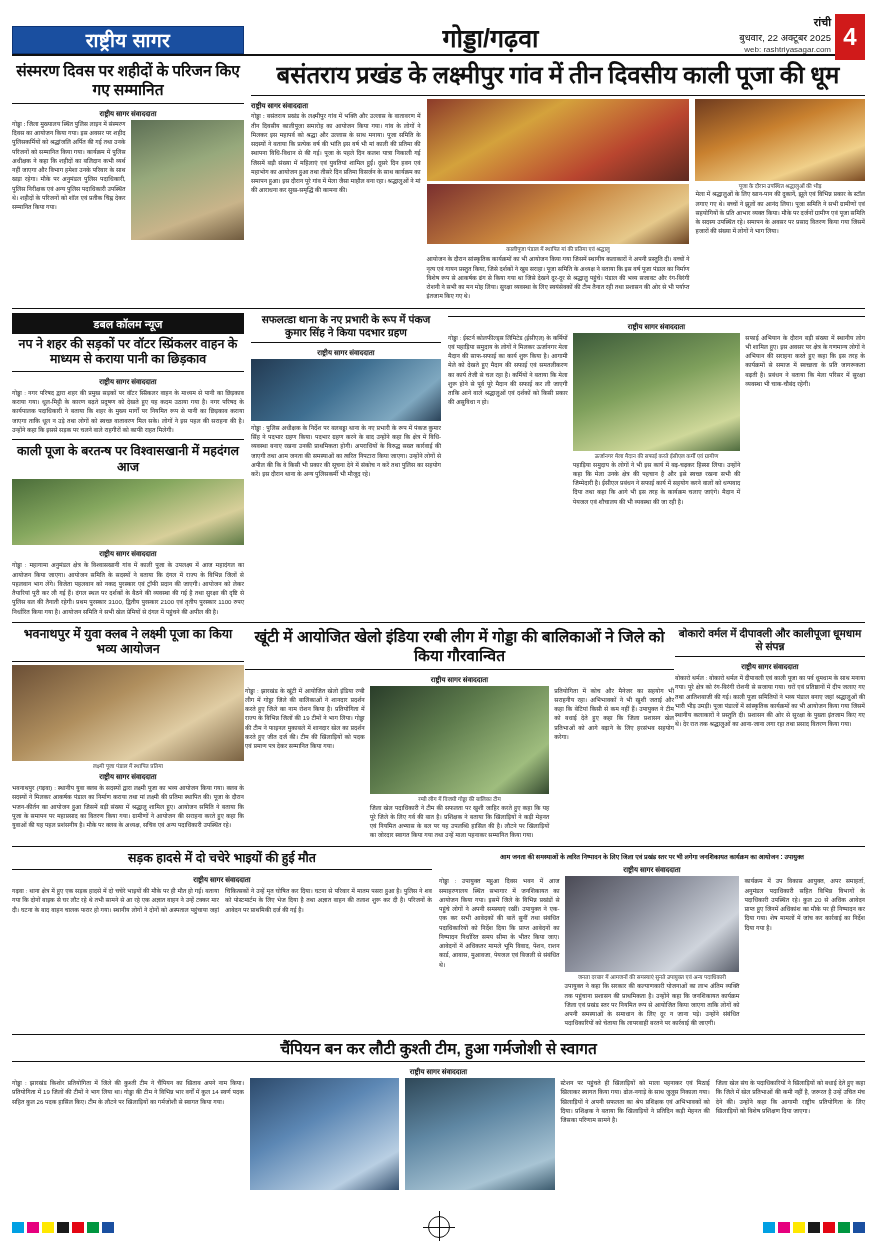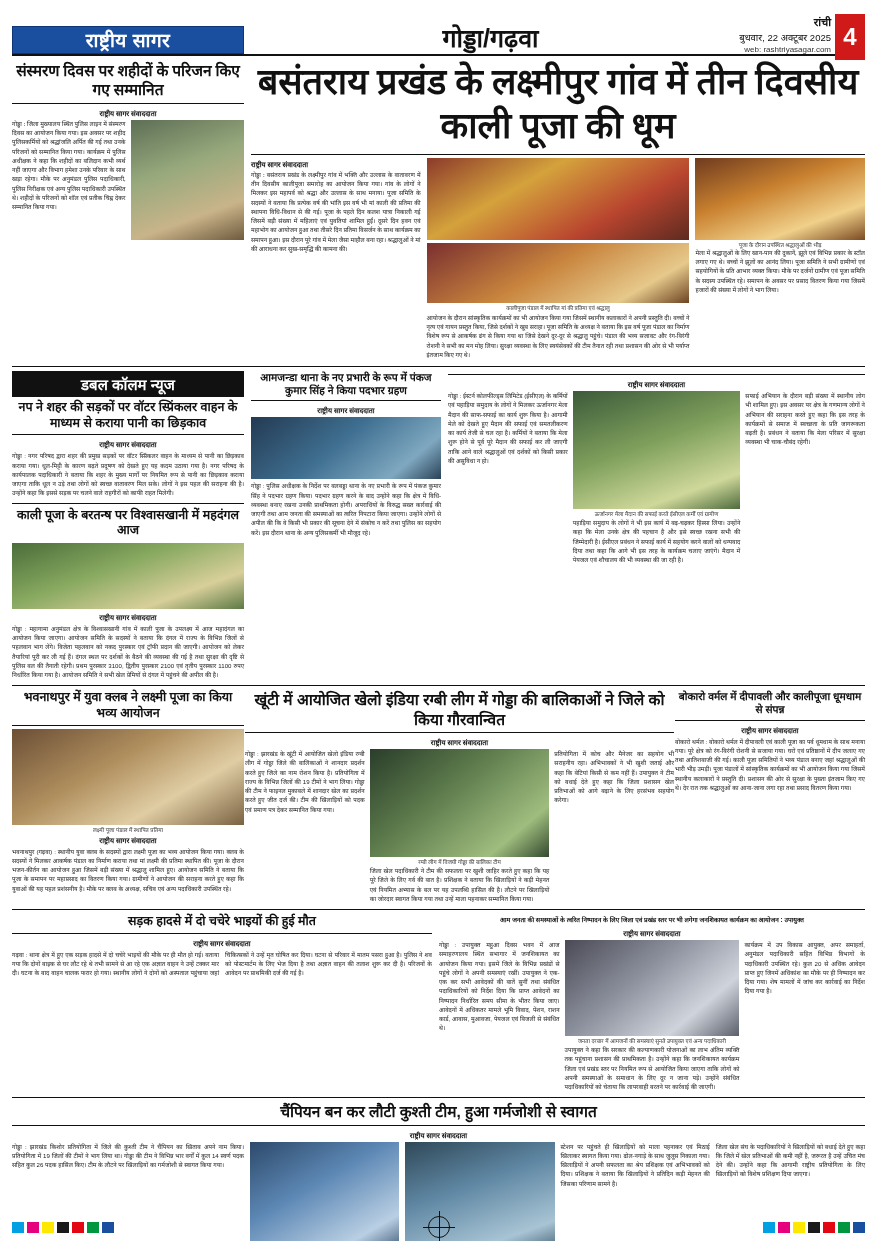--- a/index.html
+++ b/index.html
@@ -48,28 +48,28 @@
   .photo.p4 { background:linear-gradient(160deg,#4b6d3a,#86a85f 40%,#d8cf9a 75%,#5d7a45); }
   .photo.p5 { background:linear-gradient(150deg,#6b4f36,#b08f5e 40%,#e0cda4 70%,#7a6242); }
   .photo.p6 { background:linear-gradient(160deg,#2f4858,#5f87a3 40%,#a8c4d4 80%,#3b5a6d); }
   .photo.p7 { background:linear-gradient(150deg,#7a2f2f,#c8843d 45%,#e6c98b 80%,#6d4423); }
   .photo.p8 { background:linear-gradient(160deg,#3c5a3a,#7fa05c 45%,#cfd89a 80%,#4e6b3e); }
   .photo.p9 { background:linear-gradient(140deg,#4a4a55,#8b8f9c 40%,#cfd4dc 75%,#5a5f6b); }
   .photo.p10 { background:linear-gradient(150deg,#2d4a6b,#5c87b4 40%,#b9cfe3 80%,#35506e); }
   .photo.p11 { background:linear-gradient(160deg,#6f3b1f,#c9812f 40%,#f0d08a 75%,#7b4a22); }
   .photo.p12 { background:linear-gradient(140deg,#2a3d2a,#5d7b4c 40%,#9fbd7e 80%,#34492f); }
 
-  .headline-xl { font-size:36px; font-weight:bold; line-height:1.22; text-align:center; }
+  .headline-xl { font-size:24px; font-weight:bold; line-height:1.22; text-align:center; }
   .headline-lg { font-size:15.5px; font-weight:bold; line-height:1.25; text-align:center; }
   .headline-md { font-size:12.5px; font-weight:bold; line-height:1.25; text-align:center; }
   .headline-sm { font-size:10.5px; font-weight:bold; line-height:1.25; text-align:center; }
   .subhead { font-size:6.4px; font-weight:bold; text-align:center; line-height:1.4; padding:2px 2px;}
 
   .black-bar {
-    background:#111; color:#fff; font-size:15px; font-weight:bold;
+    background:#111; color:#fff; font-size:11px; font-weight:bold;
     text-align:center; padding:3px 0;
   }
 
   .block { margin-bottom:5px; }
 
   .footer-bar { position:absolute; left:12px; right:12px; bottom:6px; height:16px; display:flex; align-items:center; }
   .swatches { display:flex; gap:3px; }
   .sw { width:12px; height:11px; }
   .reg { width:22px; height:22px; border:1px solid #111; border-radius:50%; position:relative; margin:0 auto; }
   .reg:before, .reg:after { content:""; position:absolute; background:#111; }
@@ -152,21 +152,21 @@
 
       <div class="headline-md">काली पूजा के बरतन्ष पर विश्वासखानी में महदंगल आज</div>
       <div class="photo p4" style="height:66px; margin:4px 0 2px;"></div>
       <div class="byline">राष्ट्रीय सागर संवाददाता</div>
       <div class="body-text">गोड्डा : महागामा अनुमंडल क्षेत्र के विश्वासखानी गांव में काली पूजा के उपलक्ष्य में आज महादंगल का आयोजन किया जाएगा। आयोजन समिति के सदस्यों ने बताया कि दंगल में राज्य के विभिन्न जिलों से पहलवान भाग लेंगे। विजेता पहलवान को नकद पुरस्कार एवं ट्रॉफी प्रदान की जाएगी। आयोजन को लेकर तैयारियां पूरी कर ली गई हैं। दंगल स्थल पर दर्शकों के बैठने की व्यवस्था की गई है तथा सुरक्षा की दृष्टि से पुलिस बल की तैनाती रहेगी। प्रथम पुरस्कार 3100, द्वितीय पुरस्कार 2100 एवं तृतीय पुरस्कार 1100 रुपए निर्धारित किया गया है। आयोजन समिति ने सभी खेल प्रेमियों से दंगल में पहुंचने की अपील की है।</div>
     </div>
 
     <div style="display:grid; grid-template-columns:190px 1fr; gap:7px;">
 
       <div>
-        <div class="headline-sm">आमजन्डा थाना के नए प्रभारी के रूप में पंकज कुमार सिंह ने किया पदभार ग्रहण</div>
+        <div class="headline-sm">सफलत्डा थाना के नए प्रभारी के रूप में पंकज कुमार सिंह ने किया पदभार ग्रहण</div>
         <div class="tiny-rule"></div>
         <div class="byline">राष्ट्रीय सागर संवाददाता</div>
         <div class="photo p3" style="height:62px; margin-bottom:2px;"></div>
         <div class="body-text">गोड्डा : पुलिस अधीक्षक के निर्देश पर बलबड्डा थाना के नए प्रभारी के रूप में पंकज कुमार सिंह ने पदभार ग्रहण किया। पदभार ग्रहण करने के बाद उन्होंने कहा कि क्षेत्र में विधि-व्यवस्था बनाए रखना उनकी प्राथमिकता होगी। अपराधियों के विरुद्ध सख्त कार्रवाई की जाएगी तथा आम जनता की समस्याओं का त्वरित निपटारा किया जाएगा। उन्होंने लोगों से अपील की कि वे किसी भी प्रकार की सूचना देने में संकोच न करें तथा पुलिस का सहयोग करें। इस दौरान थाना के अन्य पुलिसकर्मी भी मौजूद रहे।</div>
       </div>
 
       <div>
         <div class="tiny-rule"></div>
         <div class="byline">राष्ट्रीय सागर संवाददाता</div>
         <div style="display:grid; grid-template-columns:1fr 1.4fr 1fr; gap:5px;">

